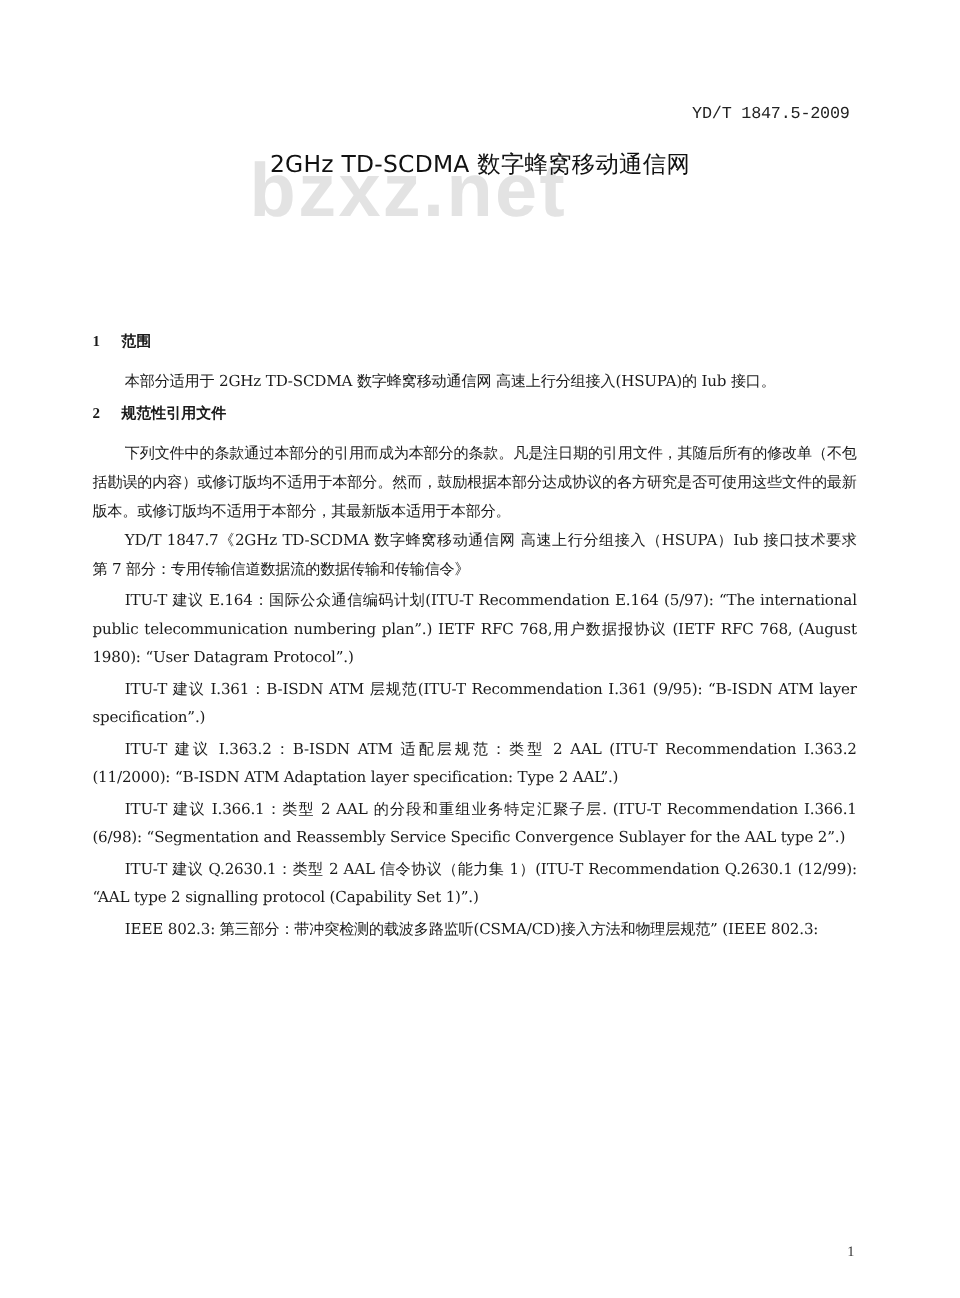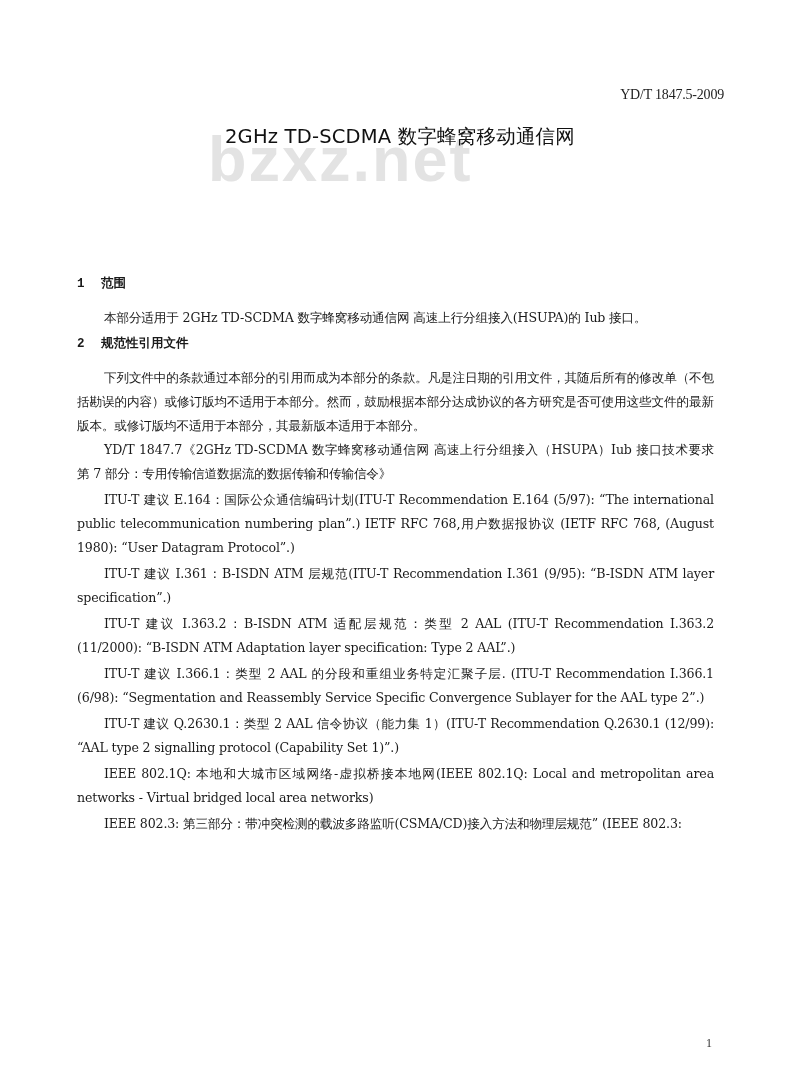--- a/index.html
+++ b/index.html
@@ -11,22 +11,22 @@
       width: 800px;
       height: 1082px;
       position: relative;
       overflow: hidden;
       color: #1a1a1a;
       font-family: "DejaVu Serif", "Liberation Serif", serif;
     }
     .std-code {
       position: absolute;
       top: 87px;
-      right: 76px;
-      font-family: Liberation Serif, serif;
+      right: 92px;
+      font-family: Liberation Mono, monospace;
       font-size: 14px;
       color: #222;
       letter-spacing: -0.2px;
     }
     .watermark {
       position: absolute;
       top: 128px;
       left: 208px;
       font-family: Liberation Sans, sans-serif;
       font-weight: bold;
@@ -56,21 +56,21 @@
     .content {
       position: absolute;
       top: 270px;
       left: 77px;
       width: 637px;
       font-size: 12.6px;
       line-height: 24px;
       z-index: 1;
     }
     .heading {
-      font-family: Liberation Mono, monospace;
+      font-family: Liberation Serif, serif;
       font-size: 12.5px;
       margin: 0;
       height: 28px;
       line-height: 28px;
     }
     .heading .num { display: inline-block; width: 24px; }
     .spacer { height: 8px; }
     .para {
       margin: 0;
       text-indent: 27px;
@@ -115,19 +115,18 @@
       <span class="num">2</span><span>规范性引用文件</span>
     </h2>
     <div class="spacer"></div>
     <p class="para">下列文件中的条款通过本部分的引用而成为本部分的条款。凡是注日期的引用文件，其随后所有的修改单（不包括勘误的内容）或修订版均不适用于本部分。然而，鼓励根据本部分达成协议的各方研究是否可使用这些文件的最新版本。或修订版均不适用于本部分，其最新版本适用于本部分。</p>
     <p class="para ref">YD/T 1847.7《2GHz TD-SCDMA 数字蜂窝移动通信网 高速上行分组接入（HSUPA）Iub 接口技术要求　第 7 部分：专用传输信道数据流的数据传输和传输信令》</p>
     <p class="para ref">ITU-T 建议 E.164：国际公众通信编码计划(ITU-T Recommendation E.164 (5/97): “The international public telecommunication numbering plan”.) IETF RFC 768,用户数据报协议 (IETF RFC 768, (August 1980): “User Datagram Protocol”.)</p>
     <p class="para ref">ITU-T 建议 I.361：B-ISDN ATM 层规范(ITU-T Recommendation I.361 (9/95): “B-ISDN ATM layer specification”.)</p>
     <p class="para ref">ITU-T 建议 I.363.2：B-ISDN ATM 适配层规范：类型 2 AAL (ITU-T Recommendation I.363.2 (11/2000): “B-ISDN ATM Adaptation layer specification: Type 2 AAL”.)</p>
     <p class="para ref">ITU-T 建议 I.366.1：类型 2 AAL 的分段和重组业务特定汇聚子层. (ITU-T Recommendation I.366.1 (6/98): “Segmentation and Reassembly Service Specific Convergence Sublayer for the AAL type 2”.)</p>
     <p class="para ref">ITU-T 建议 Q.2630.1：类型 2 AAL 信令协议（能力集 1）(ITU-T Recommendation Q.2630.1 (12/99): “AAL type 2 signalling protocol (Capability Set 1)”.)</p>
-    <p class="para ref">IEEE 802.1Q: 本地和大城市区域网络-虚拟桥接本地网(IEEE 802.1Q: Local and metropolitan area networks - Virtual bridged local area networks)</p>
     <p class="para ref">IEEE 802.3: 第三部分：带冲突检测的载波多路监听(CSMA/CD)接入方法和物理层规范” (IEEE 802.3:</p>
   </div>
 
 </div>
 
 <div class="page-number">1</div>
 
 </body></html>

